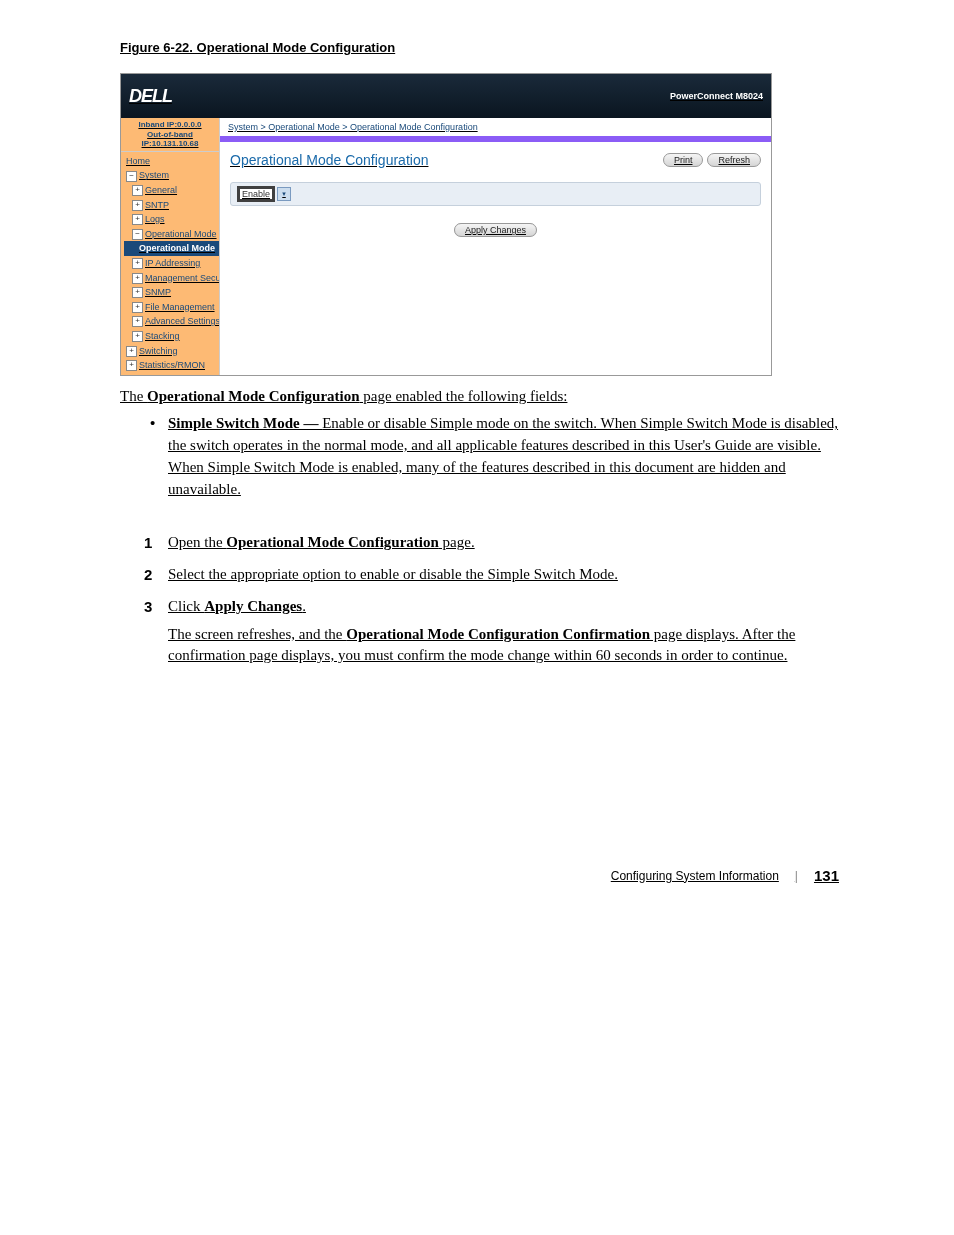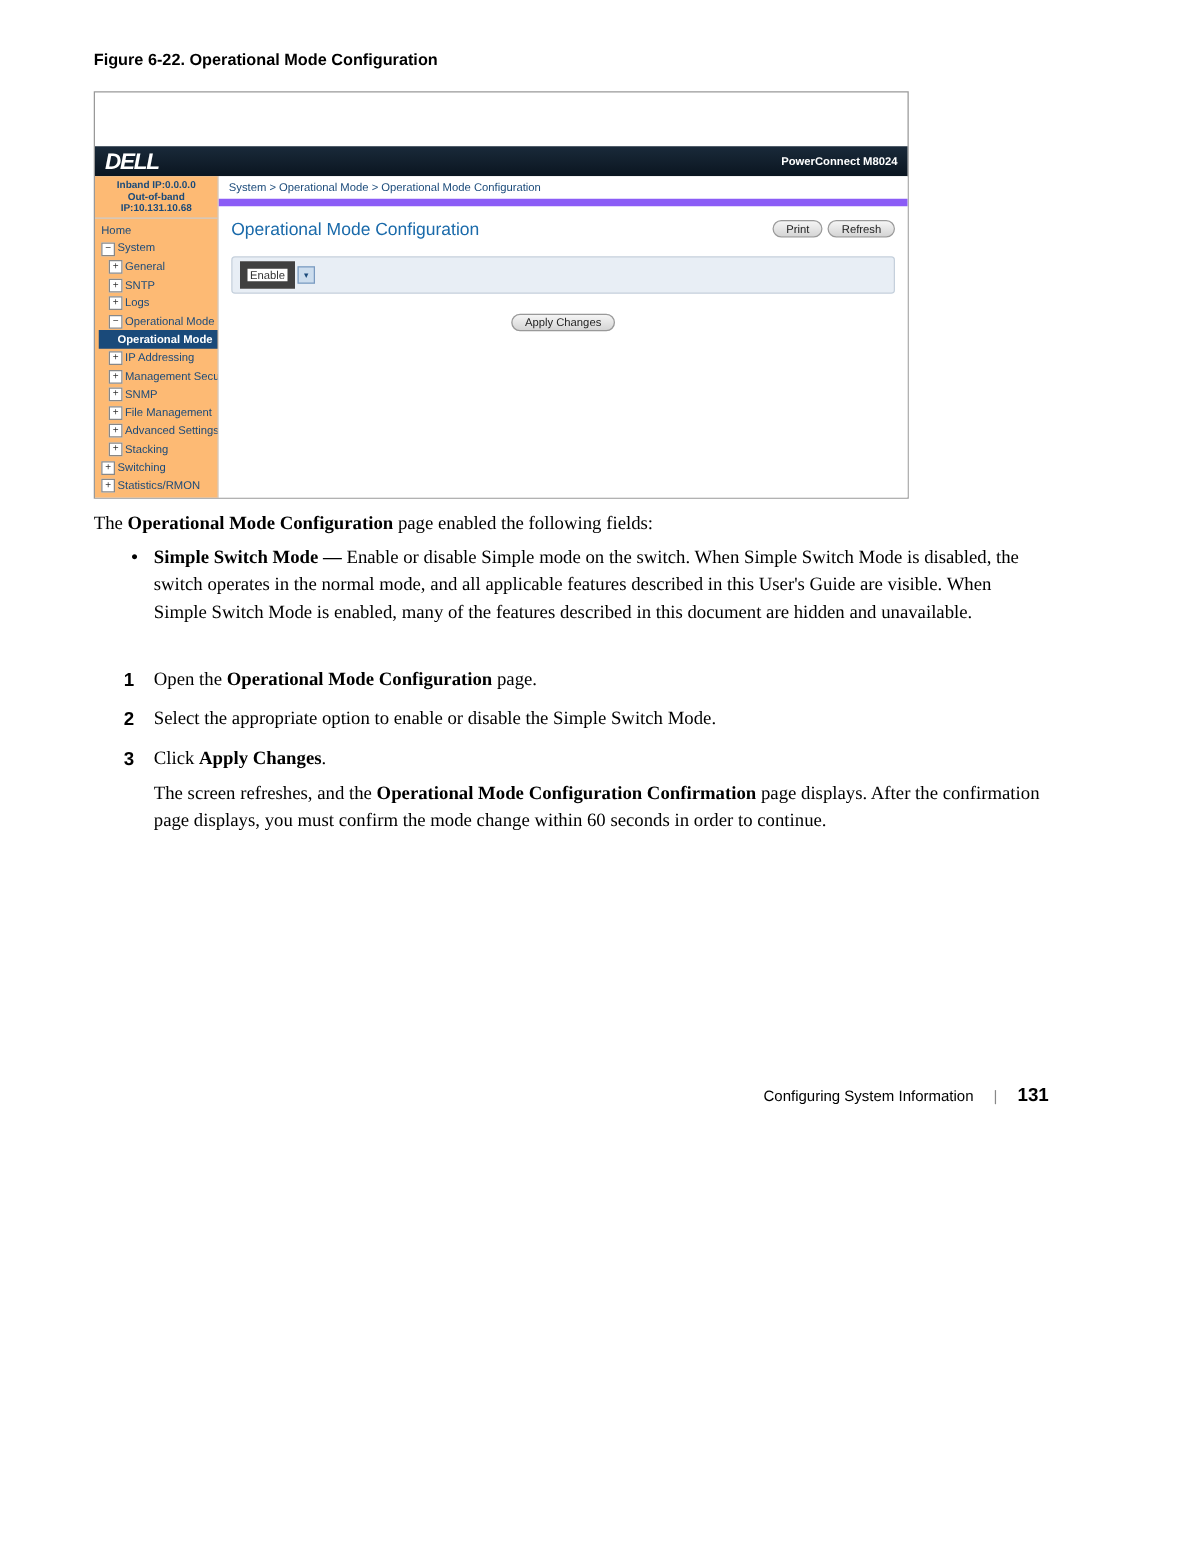--- a/index.html
+++ b/index.html
@@ -3,21 +3,22 @@
   <meta charset="utf-8">
   <style>
     body {
       margin: 0;
       padding: 0;
       font-family: Georgia, serif;
       background: #fff;
       width: 954px;
     }
     .page {
-      padding: 40px 115px 40px 75px;
+      padding: 40px 115px 40px 120px;
+      text-decoration: underline;
     }
     .figure-caption {
       font-family: Arial, Helvetica, sans-serif;
       font-weight: bold;
       font-size: 13px;
       margin-bottom: 18px;
       color: #000;
     }
     .screenshot {
       border: 1px solid #999;
@@ -41,27 +42,26 @@
     .ss-topbar-right {
       display: flex;
       gap: 0;
     }
     .ss-topbar-right span {
       padding: 0 6px;
       border-left: 1px solid #5a7a9a;
     }
     .ss-header {
       background: linear-gradient(#1a2a3a, #0a1520);
-      height: 24px;
+      height: 44px;
       display: flex;
       justify-content: space-between;
       align-items: center;
       padding: 0 8px;
       color: #fff;
-      margin-top: 43px;
     }
     .dell-logo {
       font-weight: bold;
       font-size: 18px;
       letter-spacing: -1px;
       color: #fff;
       font-style: italic;
     }
     .product-name {
       font-size: 9px;
@@ -164,21 +164,21 @@
     }
     .config-label {
       flex: 1;
     }
     .config-control {
       display: flex;
       align-items: center;
       gap: 2px;
     }
     .select-box {
-      border: 6px solid #404040;
+      border: 3px solid #404040;
       font-size: 9px;
       padding: 0 2px;
       background: #fff;
     }
     .dd-arrow {
       background: #cde;
       border: 1px solid #7a9ac0;
       width: 12px;
       height: 12px;
       font-size: 7px;

